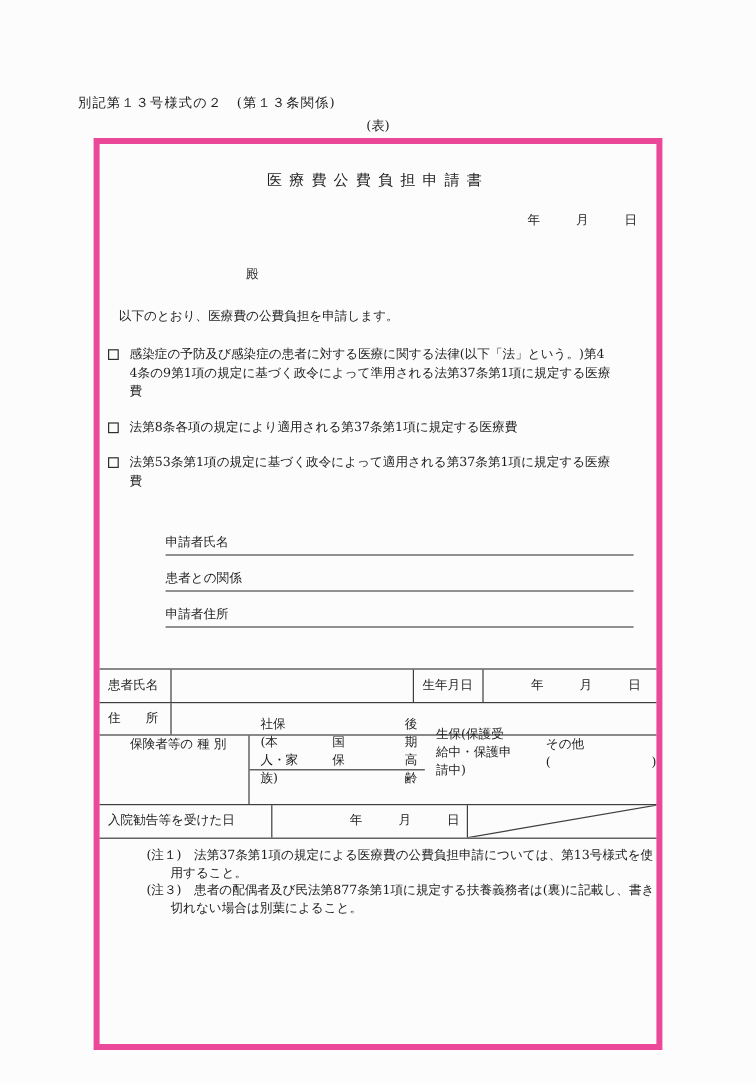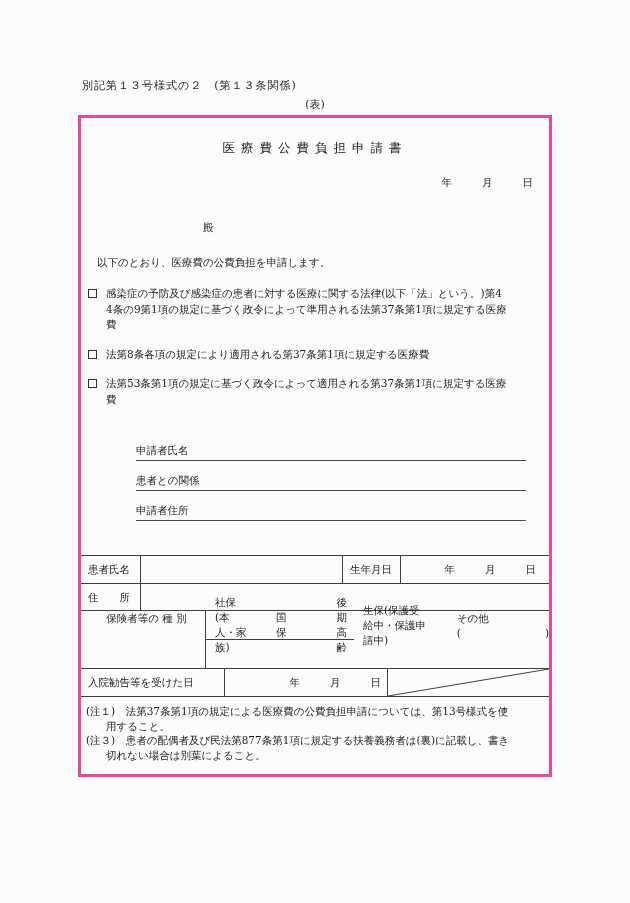--- a/index.html
+++ b/index.html
@@ -3,25 +3,25 @@
 <meta charset="utf-8">
 <style>
   * { margin:0; padding:0; box-sizing:border-box; }
   html,body { background:#ffffff; }
   .sheet {
     position:relative; width:630px; height:903px; background:#fcfcfc;
     font-family:"DejaVu Serif","Liberation Serif",serif;
     color:#1d1d1d; font-size:10.5px; line-height:15px;
     overflow:hidden;
   }
-  .form-no { position:absolute; left:82px; top:78px; font-size:11px; letter-spacing:1px; }
+  .form-no { position:absolute; left:65px; top:78px; font-size:11px; letter-spacing:1px; }
   .omote   { position:absolute; left:0; top:97px; width:630px; text-align:center; font-size:11px; }
   .box {
-    position:absolute; left:78px; top:115px; width:474px; height:662px;
-    border:3px solid #ec4899;
+    position:absolute; left:78px; top:115px; width:474px; height:760px;
+    border:5px solid #ec4899;
   }
   
   .upper { height:415px; position:relative; }
   .title { margin-top:22px; text-align:center; font-size:12.5px; letter-spacing:6px; }
   .dateline { margin-top:20px; text-align:right; padding-right:13px; }
   .ymd { letter-spacing:3px; }
   .tono { margin-top:30px; padding-left:122px; }
   .intro { margin-top:20px; padding-left:16px; }
   .chk { display:flex; margin-top:14px; padding:0 10px 0 7px; }
   .chk.first { margin-top:16px; }
@@ -48,21 +48,21 @@
   .sub.top { border-bottom:1px solid #3e3e3e; }
   .g-kokuho { margin-left:27px; }
   .g-kouki  { margin-left:50px; }
   .g-sonota { margin-left:28px; }
   .c-ho  { width:144px; padding-left:7px; }
   .c-hov { width:163px; justify-content:flex-end; padding-right:3px; }
   .c-diag { flex:1; position:relative; }
   .c-diag svg { position:absolute; left:0; top:0; width:100%; height:100%; display:block; }
   
   .notes { padding:7px 8px 0 5px; line-height:14.5px; }
-  .note { padding-left:20px; }
+  .note { padding-left:20px;margin-left:34px; }
   .note div { white-space:nowrap; }
   .note .l0 { text-indent:-20px; }
 </style>
 </head>
 <body>
 
 <div class="sheet">
 
   <div class="form-no">別記第１３号様式の２　(第１３条関係)</div>
   <div class="omote">(表)</div>

